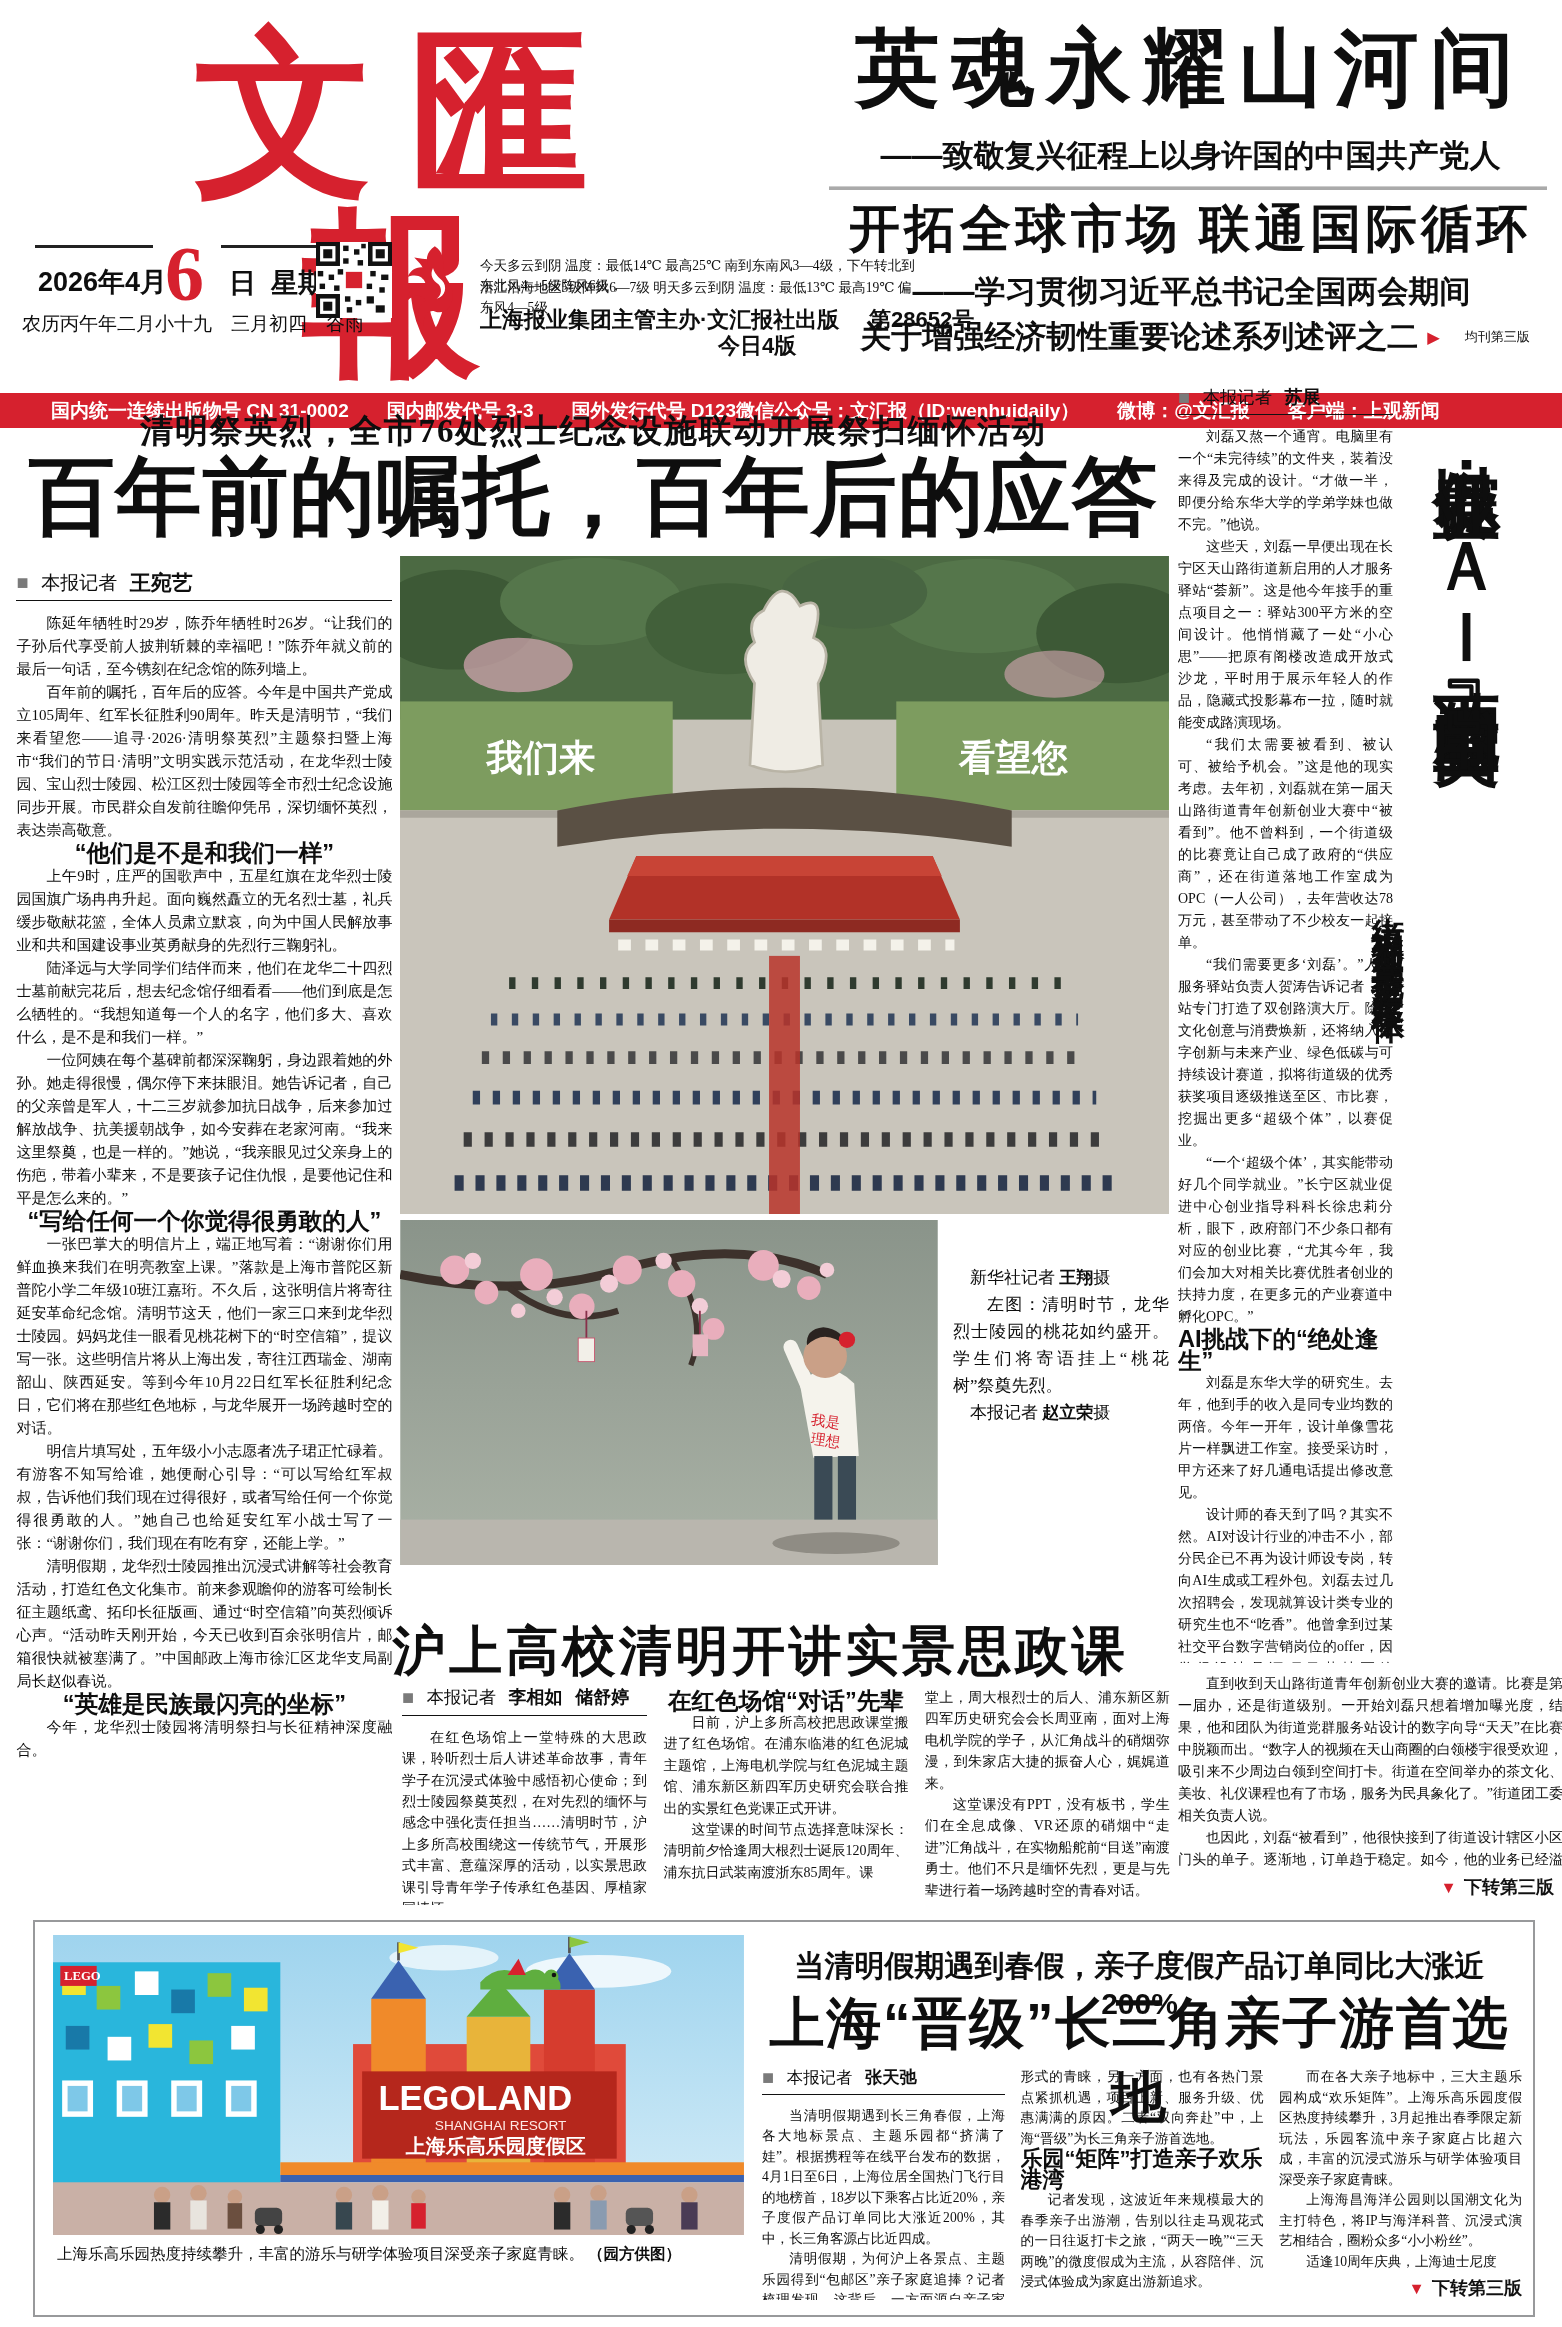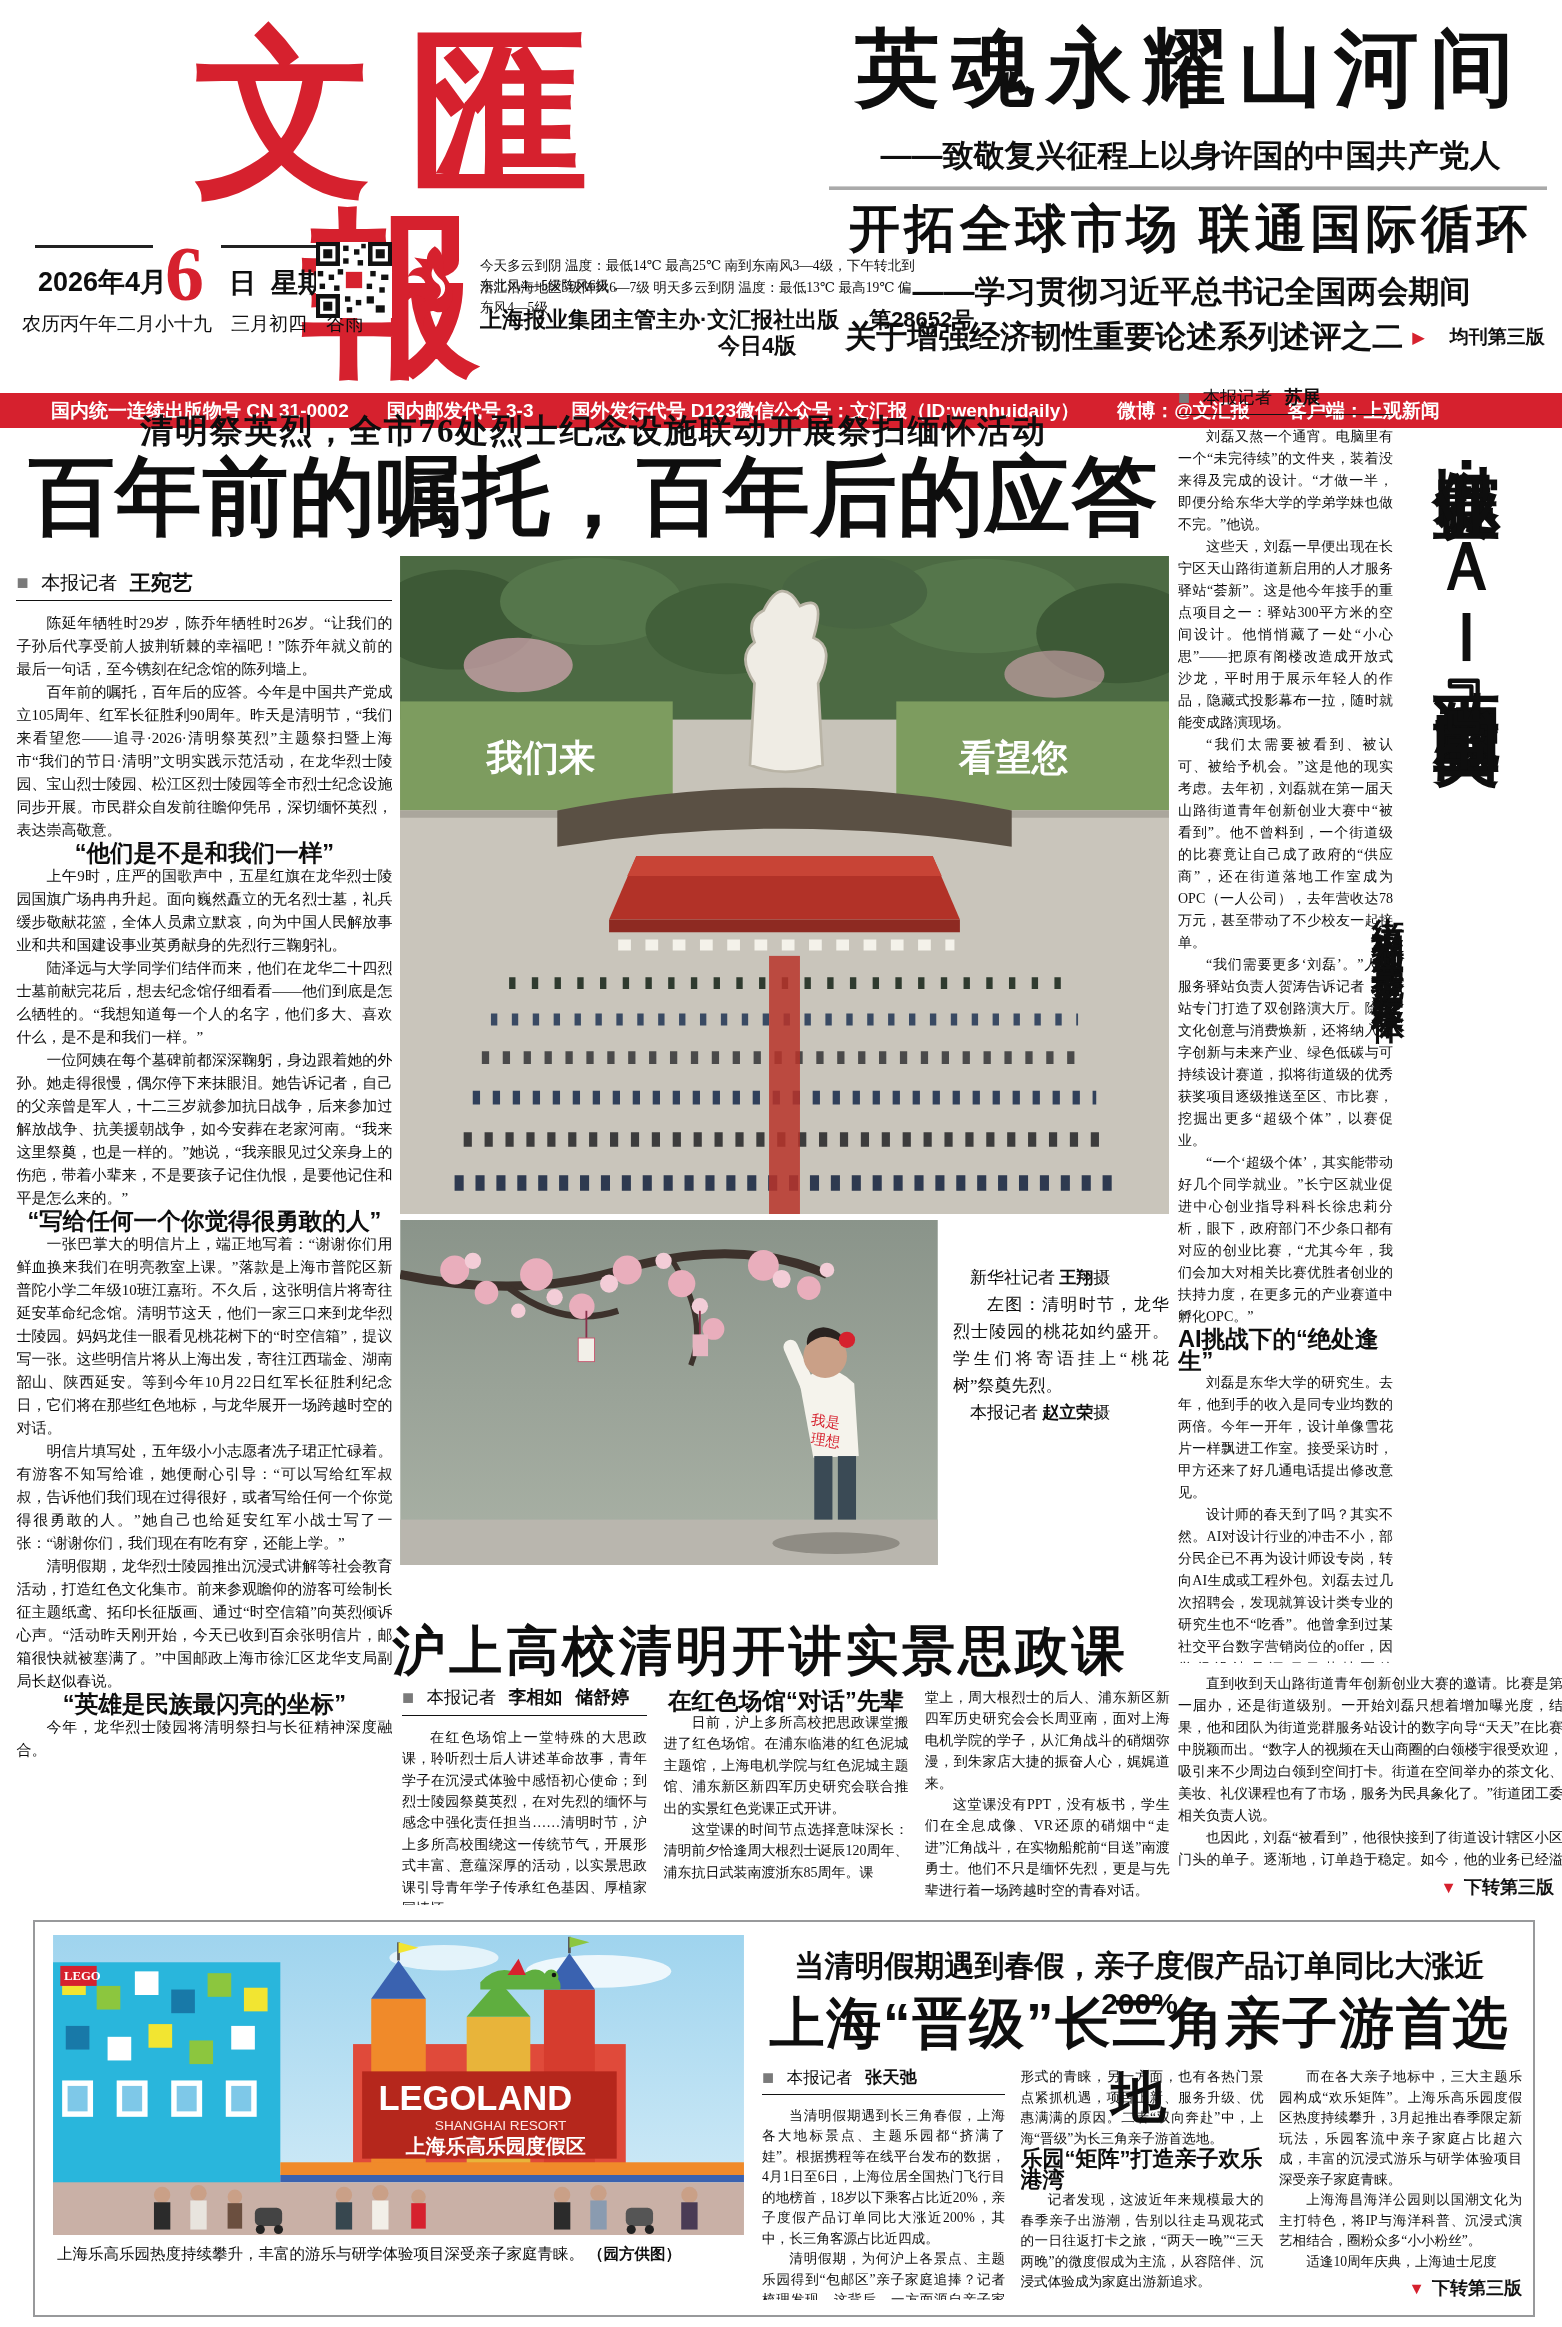--- a/index.html
+++ b/index.html
@@ -113,21 +113,21 @@
   <div class="abs pubrow" style="left:718px;top:331px;">今日4版</div>
 
   <div class="abs tr-h1 center" style="left:836px;top:27px;width:709px;">英魂永耀山河间</div>
   <div class="abs tr-sub sans center" style="left:836px;top:135px;width:709px;">——致敬复兴征程上以身许国的中国共产党人</div>
   <div class="abs divider" style="left:829px;top:186px;width:718px;"></div>
   <div class="abs tr-h2 center" style="left:836px;top:204px;width:709px;">开拓全球市场 联通国际循环</div>
   <div class="abs tr-sub sans center" style="left:855px;top:271px;width:673px;">——学习贯彻习近平总书记全国两会期间</div>
   <div class="abs sans" style="left:836px;top:316px;width:718px;display:flex;align-items:center;justify-content:center;gap:9px;">
     <span class="tr-sub">关于增强经济韧性重要论述系列述评之二</span>
     <span class="tri">▶</span>
-    <span style="font-size:19px;font-weight:700;margin-left:16px;">均刊第三版</span>
+    <span style="font-size:13px;font-weight:400;margin-left:16px;">均刊第三版</span>
   </div>
 
   <div class="abs infobar" style="left:0;top:362px;width:1563px;height:35px;box-sizing:border-box;">
     <span>国内统一连续出版物号 CN 31-0002　　国内邮发代号 3-3　　国外发行代号 D123</span>
     <span>微信公众号：文汇报（ID:wenhuidaily）　　微博：@文汇报　　客户端：上观新闻</span>
   </div>
 
   <div class="abs kicker-main center" style="left:18px;top:409px;width:1151px;">清明祭英烈，全市76处烈士纪念设施联动开展祭扫缅怀活动</div>
   <div class="abs headline-main center" style="left:18px;top:451px;width:1151px;">百年前的嘱托，百年后的应答</div>
 

